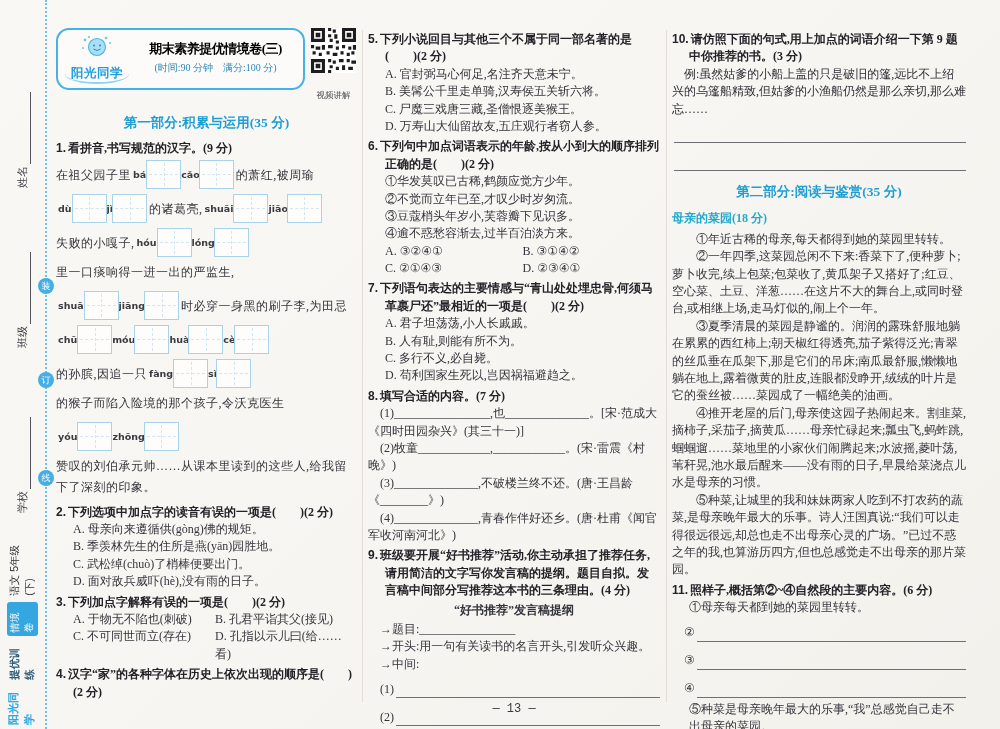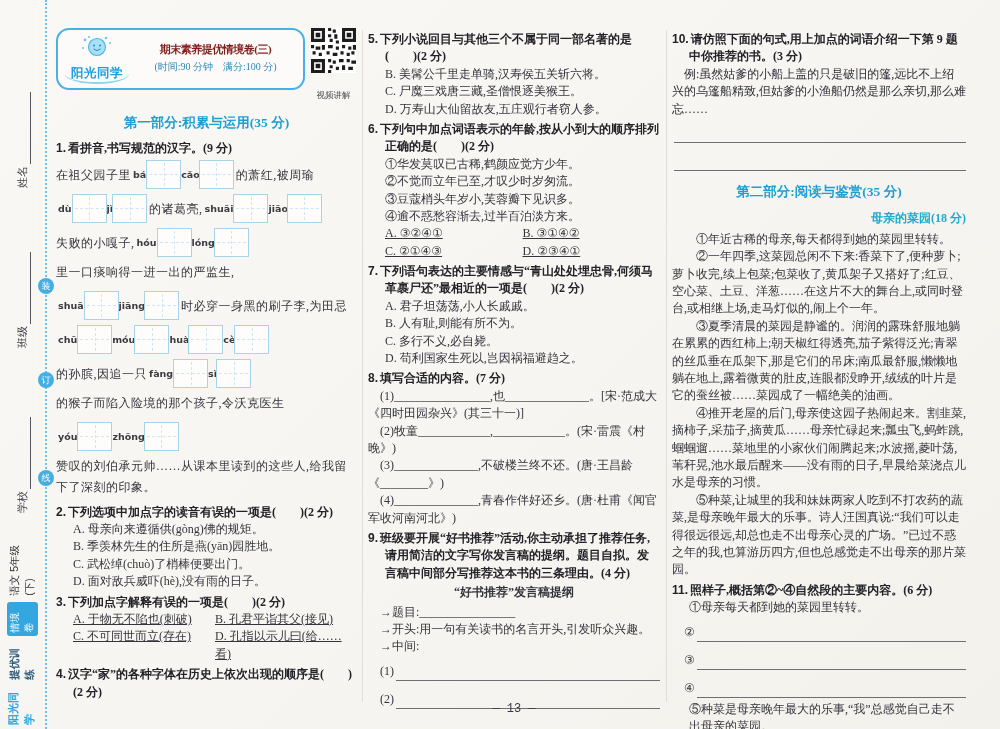--- a/index.html
+++ b/index.html
@@ -27,38 +27,38 @@
   #col3{left:672px;width:294px;}
   .divider{position:absolute;top:30px;height:672px;width:0;border-left:1px solid #e2ded7;}
   
   .header-row{display:flex;gap:5px;margin-bottom:2px;}
   .header-box{flex:1;border:2px solid #46b1e5;border-radius:13px;background:#fcfbf9;
               display:flex;align-items:center;gap:6px;padding:4px 7px;height:62px;box-sizing:border-box;}
   .logo-block{width:64px;text-align:center;flex:none;}
   .logo-text{font-size:12.5px;font-weight:bold;color:#1e9ede;font-family:"Liberation Sans",sans-serif;
              text-shadow:0 1px 0 #ffffff;letter-spacing:0.5px;border-bottom:2px solid #8fd4f0;border-radius:0 0 60% 60%;}
   .title-block{flex:1;text-align:center;}
-  .exam-title{font-size:11px;font-weight:bold;color:#7f1d1d;letter-spacing:-0.5px;line-height:1.15;}
+  .exam-title{font-size:13px;font-weight:bold;color:#000000;letter-spacing:-0.5px;line-height:1.15;}
   .exam-meta{font-size:10px;color:#2c87b8;margin-top:4px;}
   .qr-wrap{width:47px;flex:none;text-align:center;}
   .qr-caption{font-size:8.5px;color:#4c4c52;font-family:"Liberation Sans",sans-serif;margin-top:11px;}
   
   .section-heading{text-align:center;font-weight:bold;font-size:13.5px;color:#1e9fd4;margin:11px 0 8px;}
   .stem{font-weight:bold;padding-left:17px;text-indent:-17px;margin-top:3px;color:#222228;}
   .stem .qnum{font-family:"Liberation Sans",sans-serif;margin-right:2px;}
   .option,.item{padding-left:17px;}
-  .optrow{display:flex;padding-left:17px;text-decoration:underline;}
+  .optrow{display:flex;padding-left:17px;}
   .optrow .optcell{width:50%;}
   .qline{text-indent:12px;}
   .center-sub{text-align:center;font-weight:bold;margin:2px 0;}
   .blankrow{display:flex;align-items:flex-end;height:25px;margin-bottom:3px;}
   .blankprefix{flex:none;padding-left:12px;}
   .blankline{flex:1;border-bottom:1px solid #6e6e74;height:100%;margin-left:2px;}
   .example{text-indent:12px;color:#2e2e36;}
-  .rtitle{text-align:right;font-weight:bold;color:#21aacd;margin:6px 0 4px;}
+  .rtitle{text-align:left;font-weight:bold;color:#21aacd;margin:6px 0 4px;}
   .para{text-indent:24px;}
   
   .flow{display:flex;flex-wrap:wrap;align-items:flex-end;row-gap:5px;margin-top:2px;}
   .flowtext{line-height:21px;padding-bottom:3px;letter-spacing:0.5px;}
   .boxgroup{display:inline-flex;margin:0 2px;}
   .cellwrap{display:inline-flex;flex-direction:row;align-items:center;font-weight:bold;}
   .pinyin{font-family:"DejaVu Sans","Liberation Sans",sans-serif;font-size:9.5px;color:#3a3a40;height:13px;}
   .cell{width:35px;height:29px;border:1px solid #a9d3e9;background:#fffdfb;position:relative;box-sizing:border-box;}
   .cellwrap + .cellwrap .cell{margin-left:-1px;}
   .cell::before{content:"";position:absolute;left:50%;top:2px;bottom:2px;border-left:1px dashed #cfe7f3;}
@@ -247,20 +247,21 @@
           <span class="optcell">C. 不可同世而立(存在)</span>
           <span class="optcell">D. 孔指以示儿曰(给……看)</span>
         </div>
         <div class="stem"><span class="qnum">4.</span><span>汉字“家”的各种字体在历史上依次出现的顺序是(　　)(2 分)</span></div>
       </div>
   </div>
 
   <div class="col" id="col2">
     <div class="blocks" id="col2-blocks">
         <div class="stem"><span class="qnum">5.</span><span>下列小说回目与其他三个不属于同一部名著的是(　　)(2 分)</span></div>
+        <div class="option">A. 官封弼马心何足,名注齐天意未宁。</div>
         <div class="option">B. 美髯公千里走单骑,汉寿侯五关斩六将。</div>
         <div class="option">C. 尸魔三戏唐三藏,圣僧恨逐美猴王。</div>
         <div class="option">D. 万寿山大仙留故友,五庄观行者窃人参。</div>
         <div class="stem"><span class="qnum">6.</span><span>下列句中加点词语表示的年龄,按从小到大的顺序排列正确的是(　　)(2 分)</span></div>
         <div class="item">①华发莫叹已古稀,鹤颜应觉方少年。</div>
         <div class="item">②不觉而立年已至,才叹少时岁匆流。</div>
         <div class="item">③豆蔻梢头年岁小,芙蓉瓣下见识多。</div>
         <div class="item">④逾不惑愁容渐去,过半百泊淡方来。</div>
         <div class="optrow">
           <span class="optcell">A. ③②④①</span>

